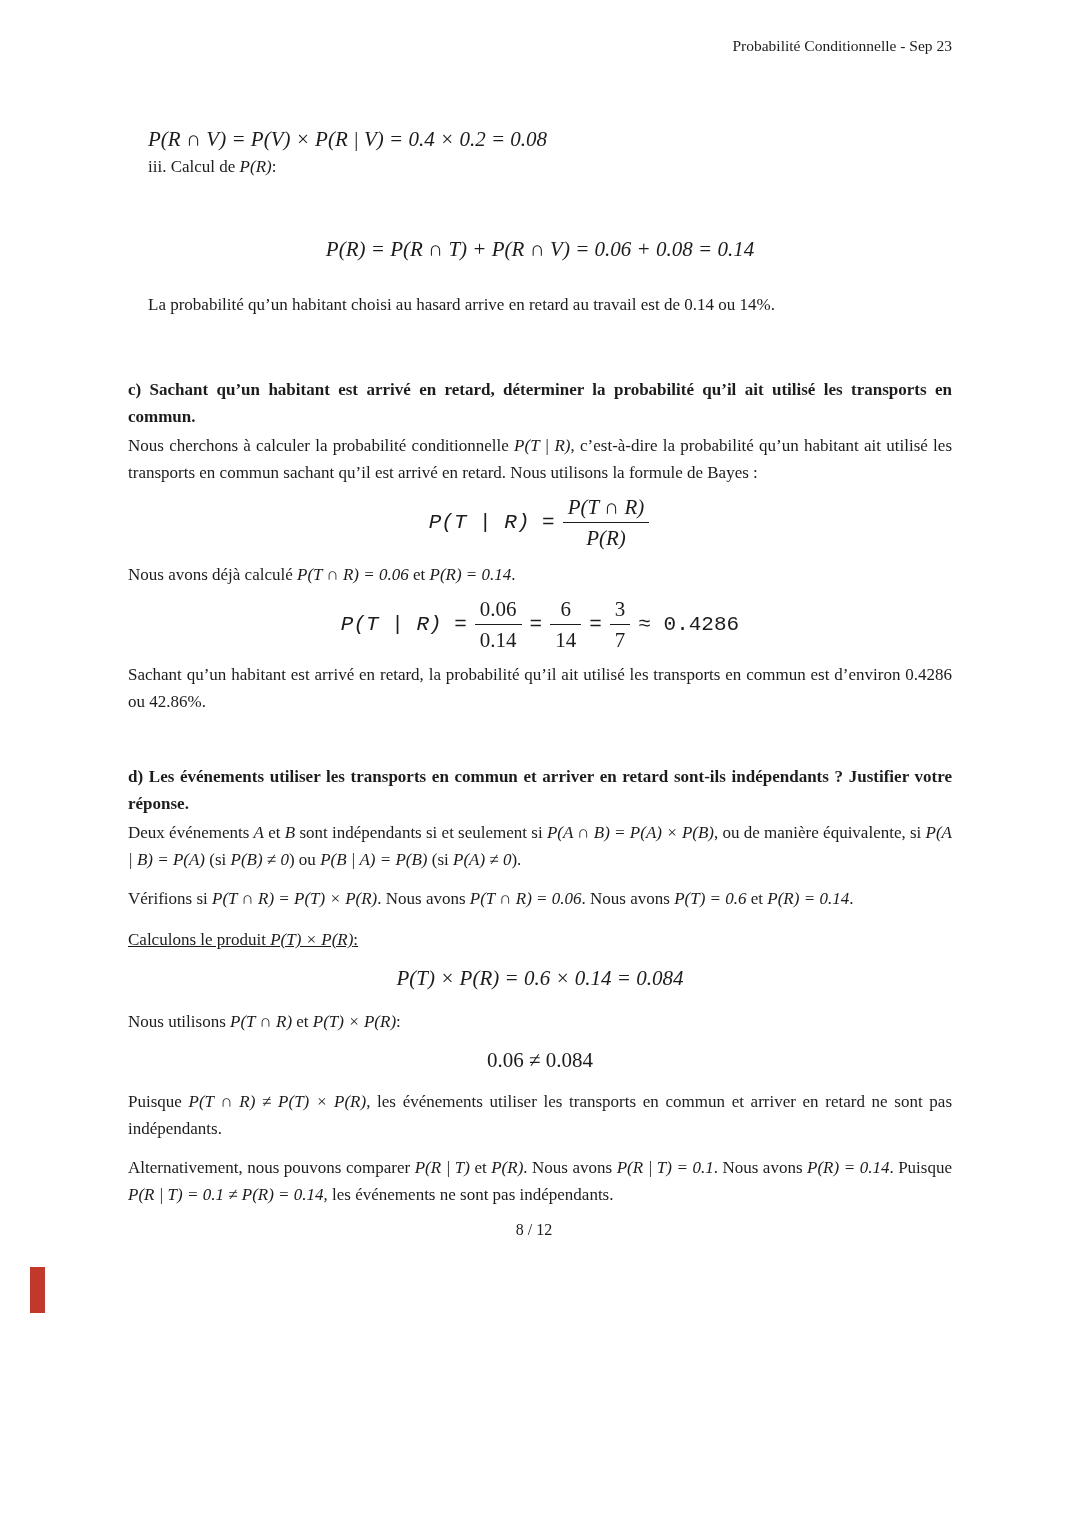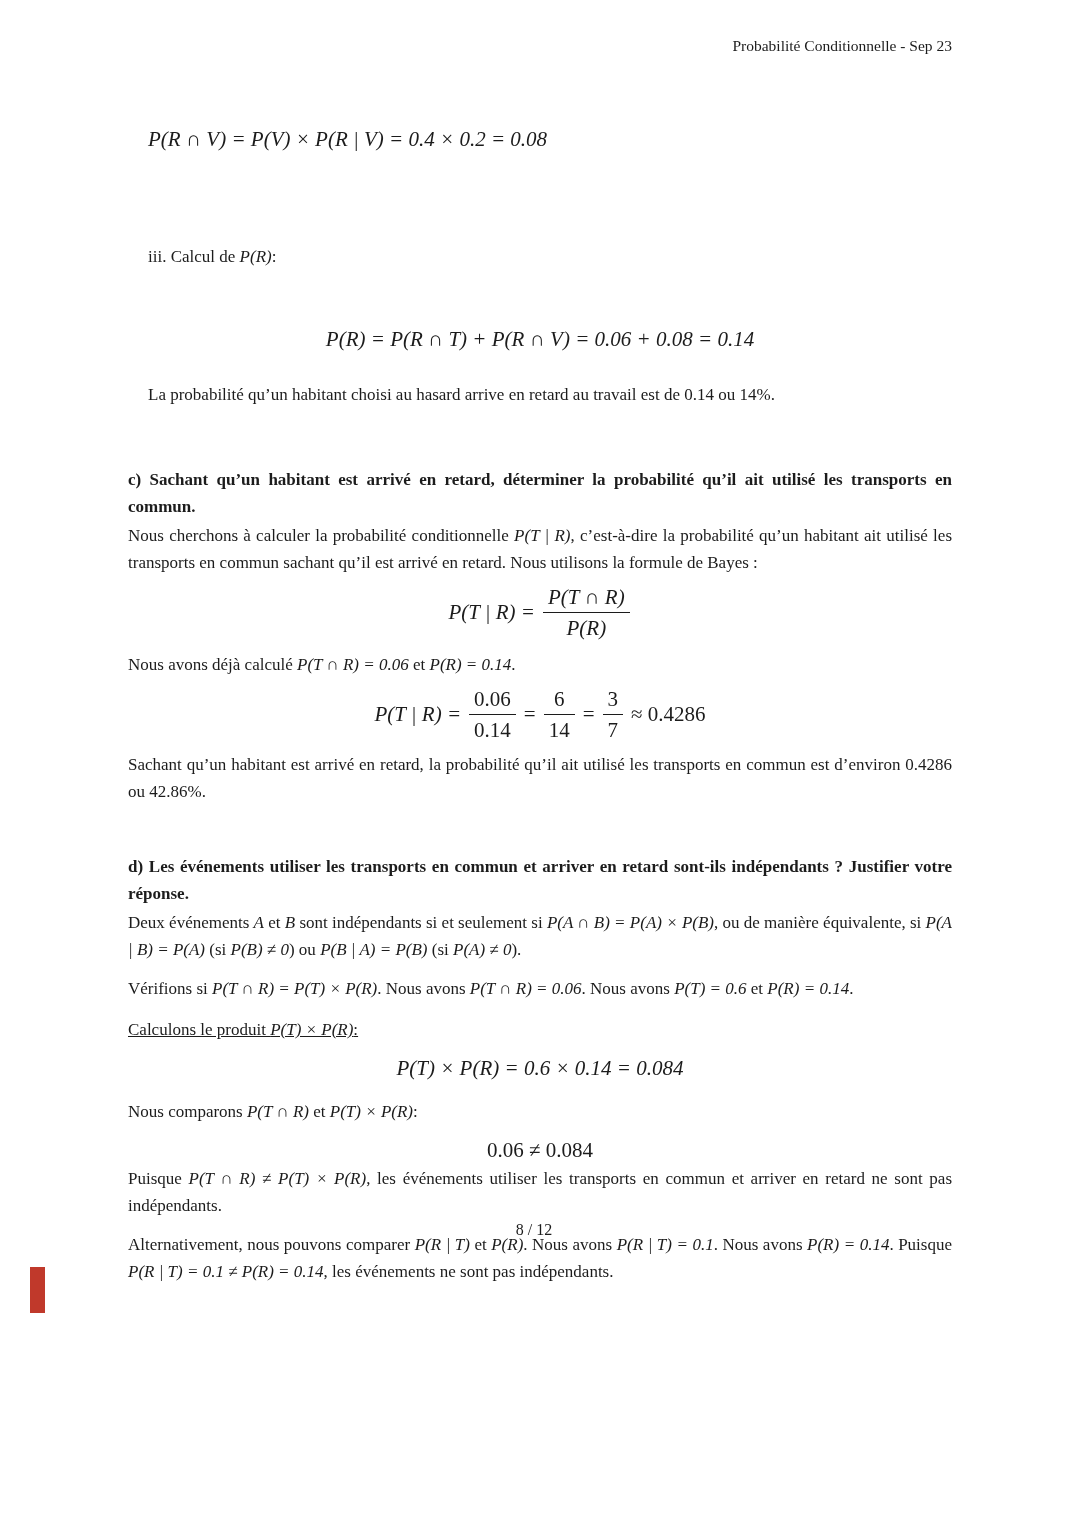--- a/index.html
+++ b/index.html
@@ -21,48 +21,48 @@
     font-size: 15.5px;
     line-height: 20px;
   }
   .content { margin: 0 128px; text-align: justify; }
   .math { font-style: italic; }
   p { margin: 0; }
   .indent { margin-left: 20px; }
   .bold { font-weight: bold; text-align: justify; }
   .formula { text-align: center; font-size: 21px; }
   .f-prv { margin-top: 70px; text-align: left; }
-  .item-iii { margin-top: 90px; }
+  .item-iii { }
   .f-total { margin-top: 56px; }
   .p-conclusion-pr { margin-top: 28px; text-align: left; }
   .h-c { margin-top: 58px; }
   .p-bayes-intro { margin-top: 2px; }
   .f-bayes { margin-top: 8px; }
   .p-known { margin-top: 10px; }
   .f-chain { margin-top: 8px; }
   .p-conclusion-c { margin-top: 8px; }
   .h-d { margin-top: 48px; }
   .p-def { margin-top: 2px; }
   .p-verif { margin-top: 12px; }
   .p-prod-intro { margin-top: 14px; text-decoration: underline; }
   .f-product { margin-top: 12px; }
   .p-comp-intro { margin-top: 16px; }
   .f-compare { margin-top: 12px; }
-  .p-conclusion-d { margin-top: 1px; }
+  .p-conclusion-d { margin-top: 14px; }
   .p-alt { margin-top: 12px; }
   .frac {
     display: inline-block;
     vertical-align: middle;
     text-align: center;
     margin: 0 5px;
     line-height: 24px;
   }
   .frac .num { display: block; border-bottom: 1.4px solid #1c1c1c; padding: 1px 5px 3px; }
   .frac .den { display: block; padding: 3px 5px 1px; }
-  .f-op { display: inline-block; vertical-align: middle; margin: 12px 3px; }
+  .f-op { display: inline-block; vertical-align: middle; margin: 12px 3px; font-family: Liberation Mono, monospace; }
   .footer {
     position: absolute;
     left: 0; right: 12px;
     bottom: 70px;
     text-align: center;
     font-size: 16px;
   }
   .ribbon {
     position: absolute;
     left: 30px;
@@ -110,21 +110,21 @@
     <p class="bold h-d">d) Les événements utiliser les transports en commun et arriver en retard sont-ils indépendants ? Justifier votre réponse.</p>
 
     <p class="p-def"><span>Deux événements </span><span class="math">A</span><span> et </span><span class="math">B</span><span> sont indépendants si et seulement si </span><span class="math">P(A ∩ B) = P(A) × P(B)</span><span>, ou de manière équivalente, si </span><span class="math">P(A | B) = P(A)</span><span> (si </span><span class="math">P(B) ≠ 0</span><span>) ou </span><span class="math">P(B | A) = P(B)</span><span> (si </span><span class="math">P(A) ≠ 0</span><span>).</span></p>
 
     <p class="p-verif"><span>Vérifions si </span><span class="math">P(T ∩ R) = P(T) × P(R)</span><span>. Nous avons </span><span class="math">P(T ∩ R) = 0.06</span><span>. Nous avons </span><span class="math">P(T) = 0.6</span><span> et </span><span class="math">P(R) = 0.14</span><span>.</span></p>
 
     <p class="p-prod-intro"><span>Calculons le produit </span><span class="math">P(T) × P(R)</span><span>:</span></p>
 
     <p class="formula f-product"><span class="math">P(T) × P(R) = 0.6 × 0.14 = 0.084</span></p>
 
-    <p class="p-comp-intro"><span>Nous comparons </span><span class="math">P(T ∩ R)</span><span> et </span><span class="math">P(T) × P(R)</span><span>:</span></p>
+    <p class="p-comp-intro"><span>Nous utilisons </span><span class="math">P(T ∩ R)</span><span> et </span><span class="math">P(T) × P(R)</span><span>:</span></p>
 
     <p class="formula f-compare"><span>0.06 ≠ 0.084</span></p>
 
     <p class="p-conclusion-d"><span>Puisque </span><span class="math">P(T ∩ R) ≠ P(T) × P(R)</span><span>, les événements utiliser les transports en commun et arriver en retard ne sont pas indépendants.</span></p>
 
     <p class="p-alt"><span>Alternativement, nous pouvons comparer </span><span class="math">P(R | T)</span><span> et </span><span class="math">P(R)</span><span>. Nous avons </span><span class="math">P(R | T) = 0.1</span><span>. Nous avons </span><span class="math">P(R) = 0.14</span><span>. Puisque </span><span class="math">P(R | T) = 0.1 ≠ P(R) = 0.14</span><span>, les événements ne sont pas indépendants.</span></p>
 
   </div>
 
   <div class="footer">

